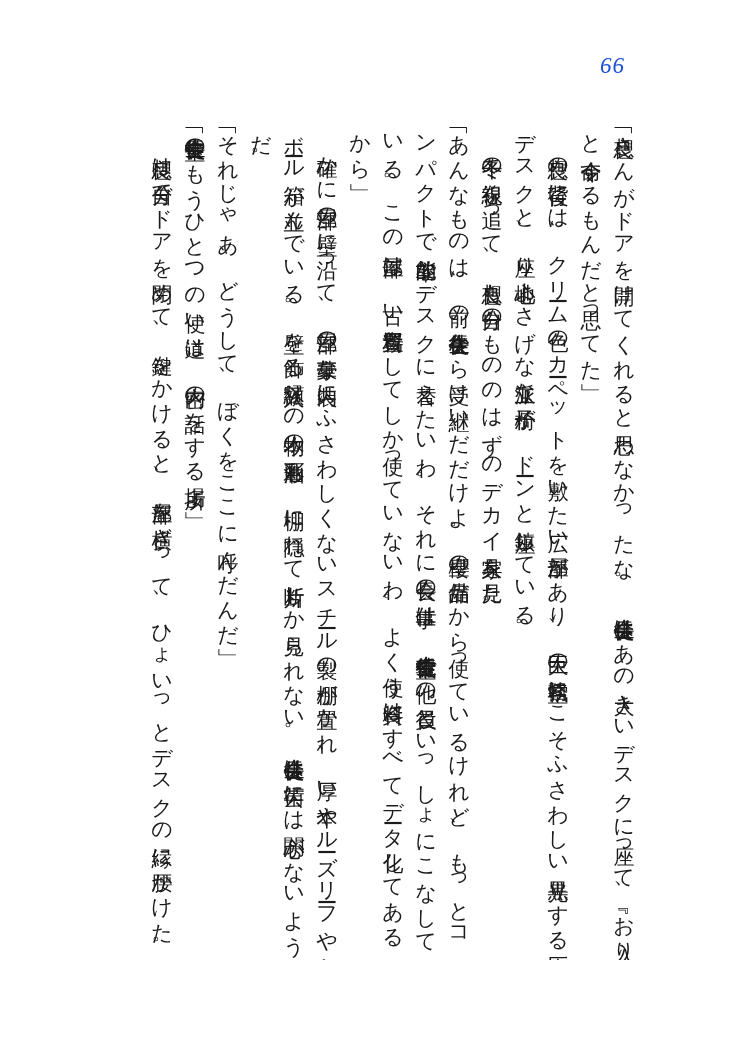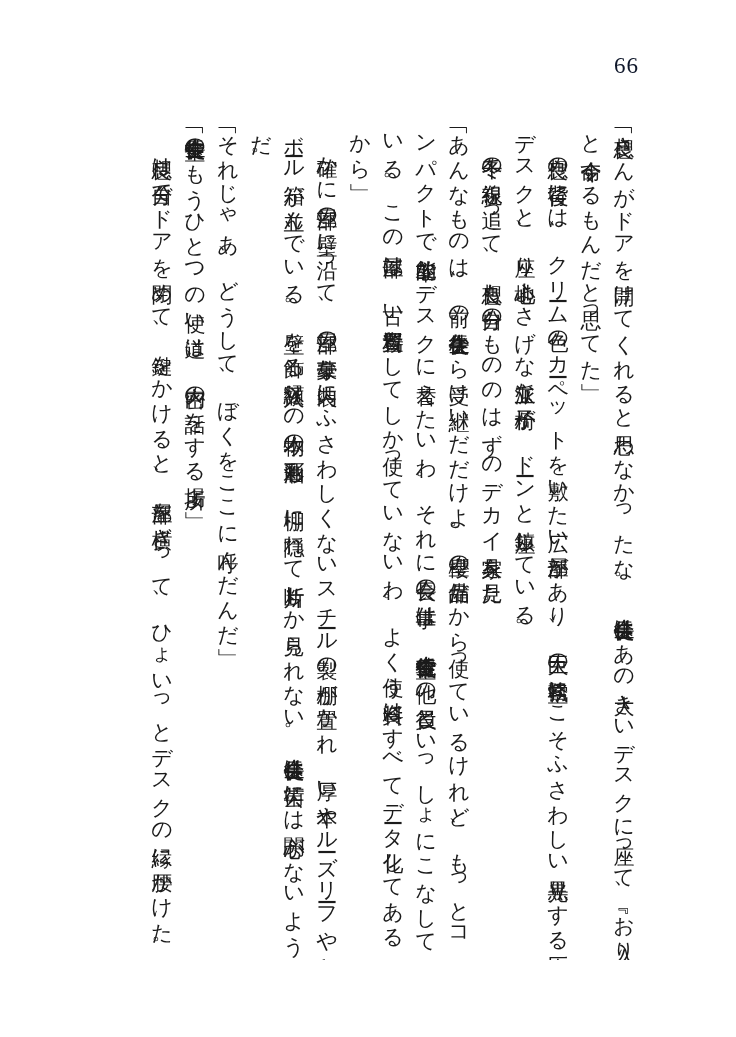--- a/index.html
+++ b/index.html
@@ -15,23 +15,24 @@
   .page {
     position: relative;
     width: 736px;
     height: 1037px;
     background: #ffffff;
     overflow: hidden;
   }
   .page-number {
     position: absolute;
     top: 53px;
-    left: 614px;
+    left: 600px;
     font-size: 23px;
-    color: #0f172a;
+    font-style: italic;
+    color: #1d4ed8;
     letter-spacing: 1px;
   }
   .text-body {
     position: absolute;
     top: 120px;
     right: 96px;
     width: 572px;
     height: 840px;
     writing-mode: vertical-rl;
     text-orientation: mixed;

